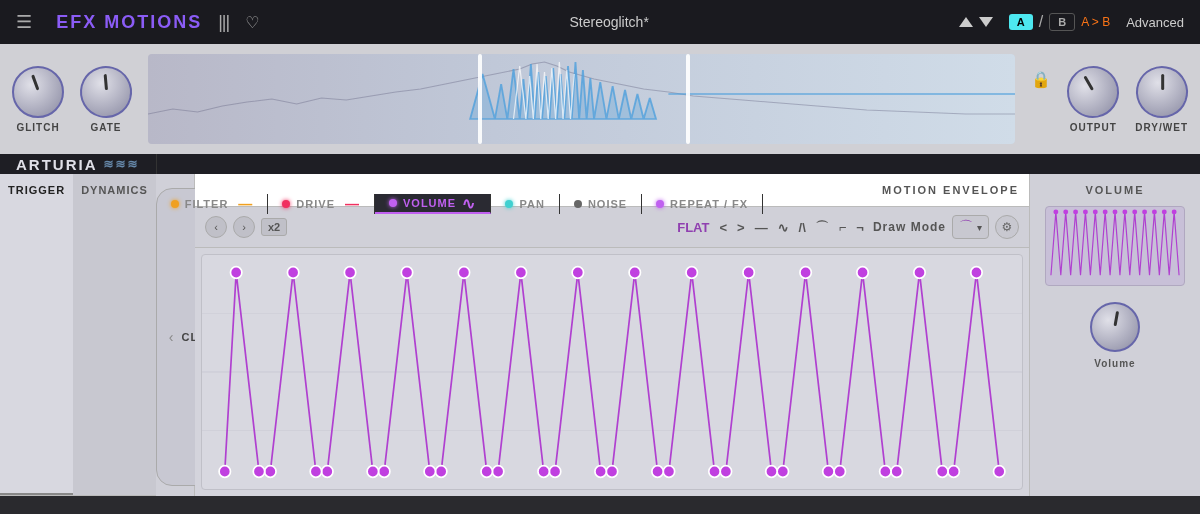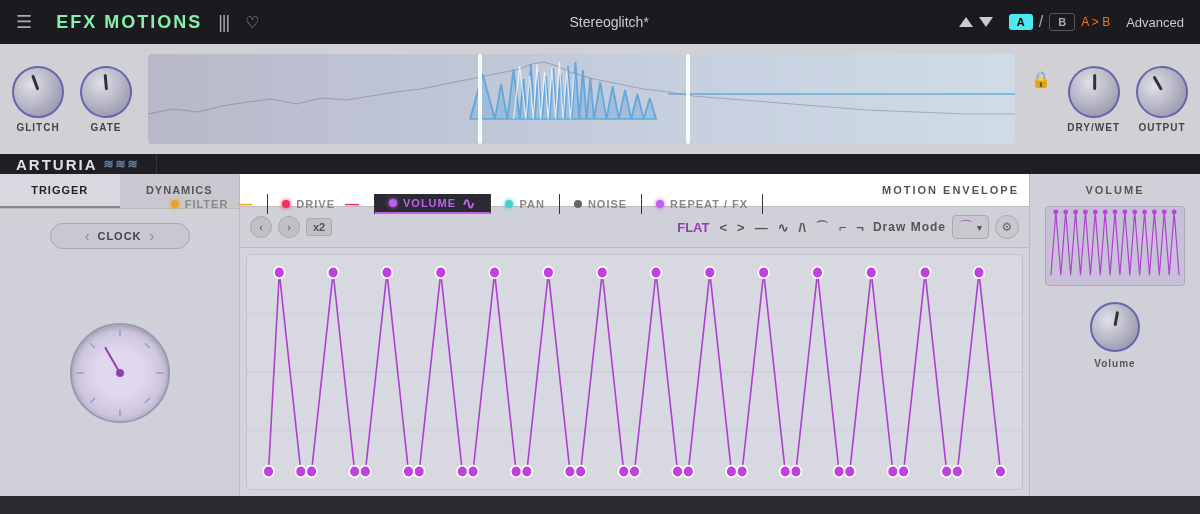--- a/index.html
+++ b/index.html
@@ -4,21 +4,21 @@
   <style>
     * { box-sizing: border-box; margin: 0; padding: 0; }
     body { width: 1200px; height: 514px; overflow: hidden; background: #2a2a2e; font-family: 'Arial', sans-serif; }
 
     
     .top-bar {
       display: flex; align-items: center; height: 44px;
       background: #1a1a1f; padding: 0 16px; gap: 16px;
     }
     .top-bar-logo {
-      color: #86efac; font-size: 18px; font-weight: 700; letter-spacing: 2px;
+      color: #8b5cf6; font-size: 18px; font-weight: 700; letter-spacing: 2px;
     }
     .top-bar-menu-icon { color: #aaa; font-size: 18px; cursor: pointer; margin-right: 8px; }
     .top-bar-browser { color: #aaa; font-size: 18px; letter-spacing: -1px; }
     .top-bar-heart { color: #aaa; font-size: 16px; }
     .top-bar-preset { color: #ccc; font-size: 14px; flex: 1; text-align: center; }
     .top-bar-arrows { display: flex; gap: 6px; align-items: center; }
     .top-bar-arrow-up { width: 0; height: 0; border-left: 7px solid transparent; border-right: 7px solid transparent; border-bottom: 10px solid #ccc; cursor: pointer; }
     .top-bar-arrow-down { width: 0; height: 0; border-left: 7px solid transparent; border-right: 7px solid transparent; border-top: 10px solid #ccc; cursor: pointer; }
     .top-bar-ab { display: flex; gap: 6px; align-items: center; }
     .ab-btn {
@@ -99,22 +99,22 @@
     .tab-line.orange { color: #f0a020; }
 
     
     .main-content {
       display: flex; height: calc(514px - 44px - 110px - 38px); 
       background: #d8d8de;
     }
 
     
     .left-panel {
-      width: 240px; background: #d0d0d8; border-right: 1px solid #bbb;
-      display: flex; flex-direction: column; padding: 0;
+      width: 195px; background: #d0d0d8; border-right: 1px solid #bbb;
+      display: flex; flex-direction: row; padding: 0;
     }
     .trigger-dynamics-tabs {
       display: flex; background: #c8c8d0; border-bottom: 1px solid #bbb;
     }
     .td-tab {
       flex: 1; padding: 10px 8px; text-align: center;
       font-size: 11px; font-weight: 700; letter-spacing: 1px;
       color: #555; cursor: pointer; border-bottom: 2px solid transparent;
     }
     .td-tab.active { color: #222; border-bottom: 2px solid #888; background: #d8d8e0; }
@@ -279,26 +279,26 @@
 
       <line x1="420" y1="40" x2="700" y2="40" stroke="rgba(80,160,220,0.8)" stroke-width="1.5"></line>
     </svg>
     <div class="waveform-marker left"></div>
     <div class="waveform-marker right"></div>
   </div>
 
   <div class="right-knobs">
     <span class="lock-icon">🔒</span>
     <div class="knob-group">
+      <div class="knob" style="transform: rotate(-10deg);"></div>
+      <span class="knob-label">OUTPUT</span>
+    </div>
+    <div class="knob-group">
       <div class="knob" style="transform: rotate(20deg);"></div>
       <span class="knob-label">DRY/WET</span>
-    </div>
-    <div class="knob-group">
-      <div class="knob" style="transform: rotate(-10deg);"></div>
-      <span class="knob-label">OUTPUT</span>
     </div>
   </div>
 </div>
 
 <div class="arturia-bar">
   <div class="arturia-logo">
     <span>ARTURIA</span>
     <span class="arturia-wave">≋≋≋</span>
   </div>
   <div class="effect-tabs">

